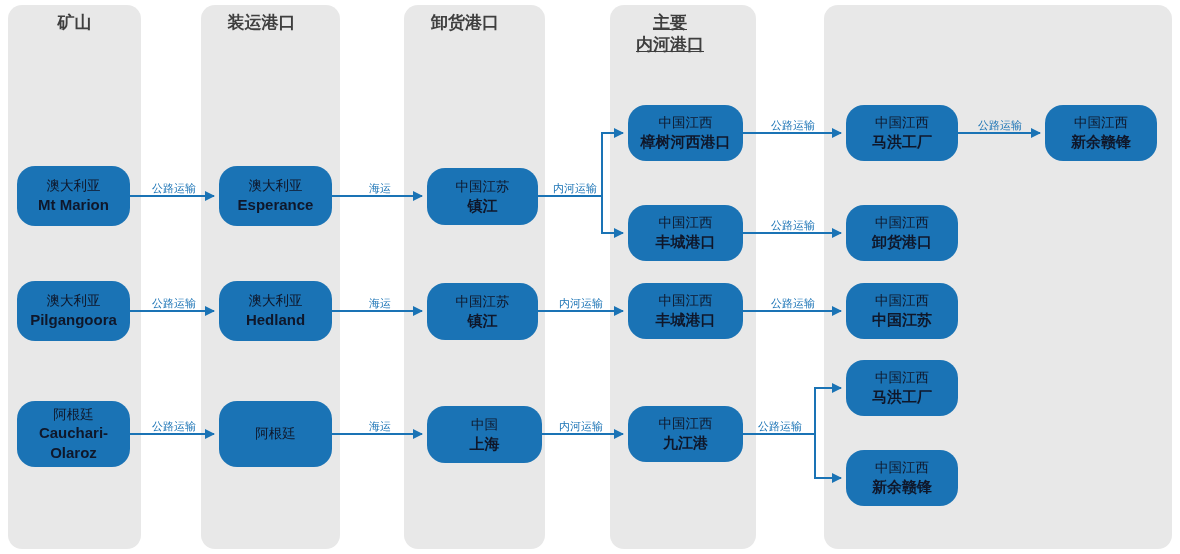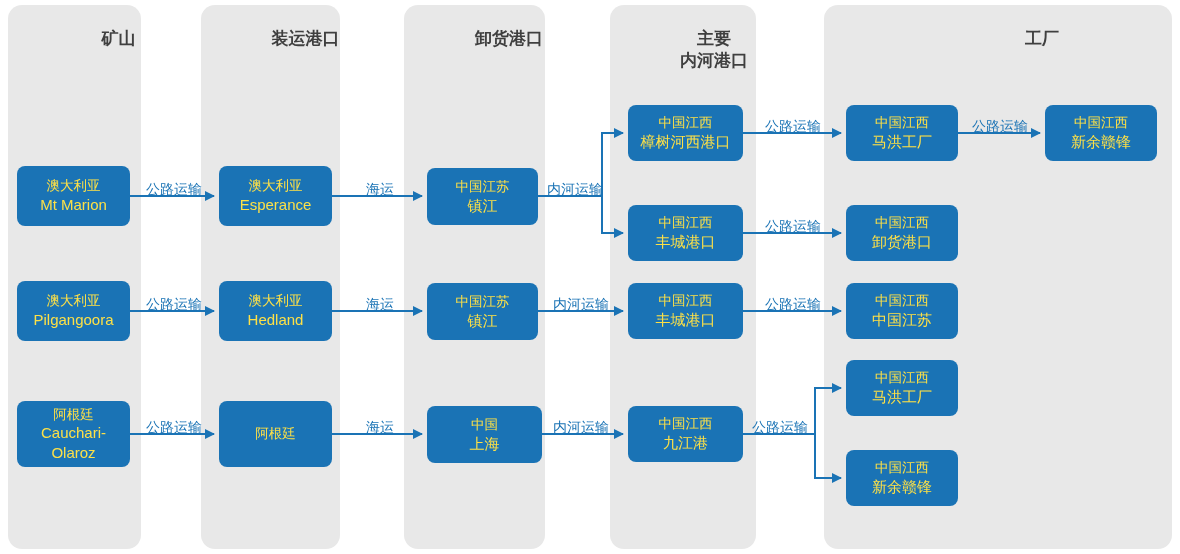--- a/index.html
+++ b/index.html
@@ -1,53 +1,52 @@
 <!DOCTYPE html>
 <html><head>
 <meta charset="utf-8">
 <style>
   * { margin:0; padding:0; box-sizing:border-box; }
   html,body { background:#ffffff; }
   body { font-family:"Liberation Sans","DejaVu Sans",sans-serif; }
   .canvas { position:relative; width:1180px; height:554px; background:#ffffff; overflow:hidden; }
 
   .col-bg { position:absolute; top:5px; height:544px; background:#e8e8e8; border-radius:14px; }
-  .col-header { position:absolute; top:28px; text-align:center; font-weight:bold; font-size:17px; color:#3f3f3f; line-height:1.3;margin-left:44px; }
+  .col-header { position:absolute; top:12px; text-align:center; font-weight:bold; font-size:17px; color:#3f3f3f; line-height:1.3; }
 
-  .node { position:absolute; background:#1a73b5; border-radius:8px; color:#fde047;
+  .node { position:absolute; background:#1a73b5; border-radius:18px; color:#0f172a;
           display:flex; flex-direction:column; align-items:center; justify-content:center;
           text-align:center; line-height:1.3; padding:4px 8px; }
   .node .region { font-size:13.5px; }
-  .node .name { font-size:15px; font-weight:normal; }
+  .node .name { font-size:15px; font-weight:bold; }
   .node.wrap3 .name { max-width:86px; }
 
-  .edge-label { position:absolute; transform:translateX(-50%); font-size:14px;
+  .edge-label { position:absolute; transform:translateX(-50%); font-size:11px;
                 color:#1a73b5; white-space:nowrap; }
 
   svg.arrows { position:absolute; left:0; top:0; pointer-events:none; }
 </style>
 </head>
 <body>
 
 <div class="canvas">
 
   <div class="col-bg" style="left:8px;   width:133px;"></div>
   <div class="col-bg" style="left:201px; width:139px;"></div>
   <div class="col-bg" style="left:404px; width:141px;"></div>
   <div class="col-bg" style="left:610px; width:146px;"></div>
   <div class="col-bg" style="left:824px; width:348px;"></div>
 
   <div class="col-header" style="left:8px;   width:133px;">矿山</div>
   <div class="col-header" style="left:201px; width:121px;">装运港口</div>
   <div class="col-header" style="left:404px; width:122px;">卸货港口</div>
-  <div class="col-header" style="left:610px; width:120px;">
+  <div class="col-header" style="left:610px; width:120px;text-decoration:underline;">
     <div>主要</div>
     <div>内河港口</div>
   </div>
-  <div class="col-header" style="left:824px; width:348px;">工厂</div>
 
   <svg class="arrows" width="1180" height="554" viewBox="0 0 1180 554">
     <defs>
       <marker id="ah" markerUnits="userSpaceOnUse" markerWidth="10" markerHeight="10" refX="9" refY="5" orient="auto">
         <path d="M0,0 L10,5 L0,10 Z" fill="#1a73b5"></path>
       </marker>
     </defs>
     <g fill="none" stroke="#1a73b5" stroke-width="2">
       <path d="M130,196 H214" marker-end="url(#ah)"></path>
       <path d="M332,196 H422" marker-end="url(#ah)"></path>

